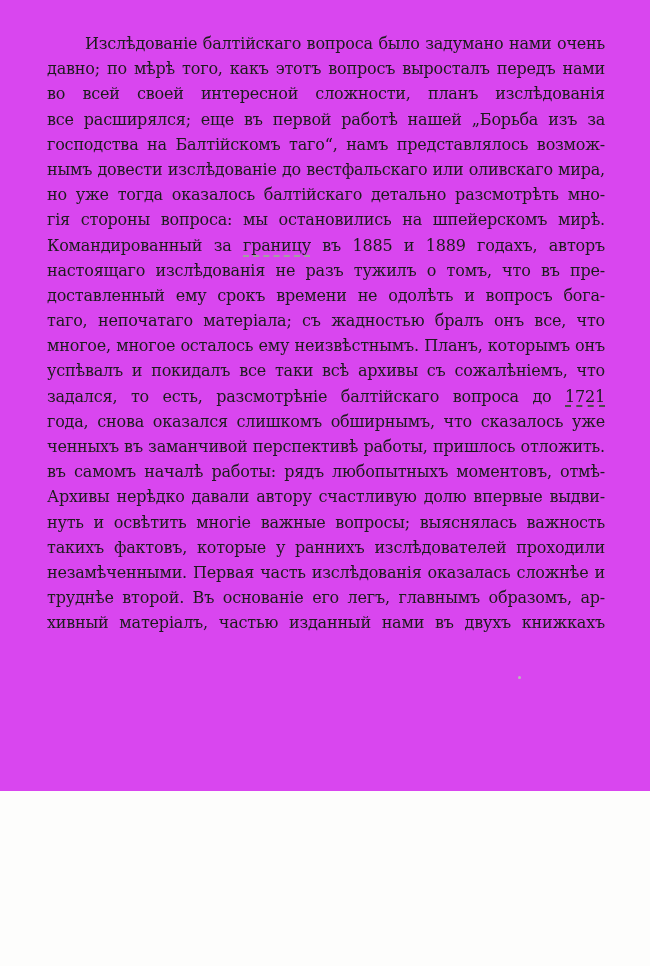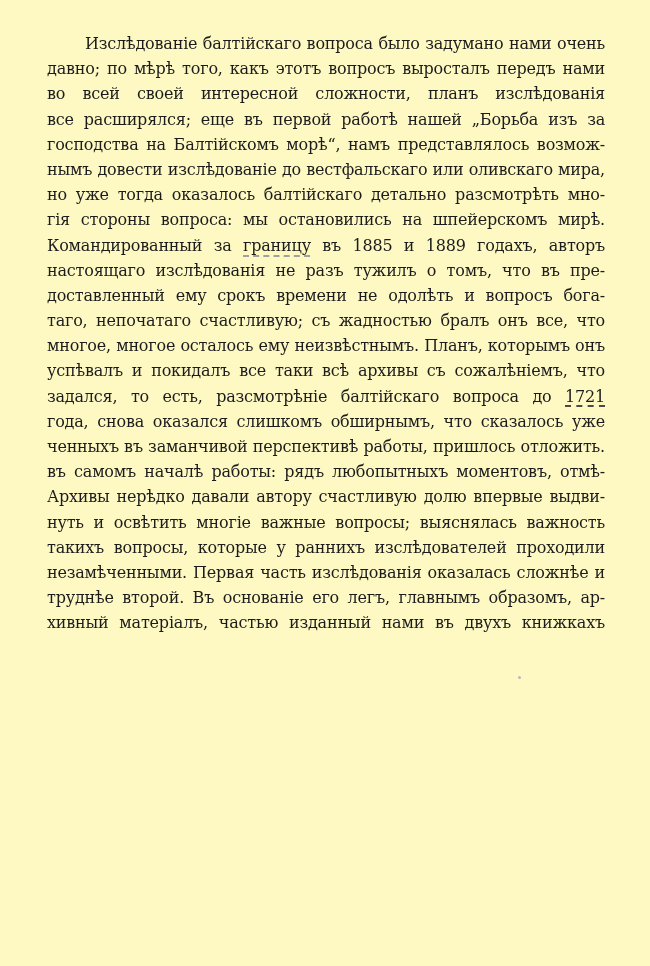--- a/index.html
+++ b/index.html
@@ -9,22 +9,22 @@
   body {
     width: 650px;
     height: 966px;
     background: #fdfdfc;
     overflow: hidden;
     position: relative;
   }
   .page {
     position: relative;
     width: 650px;
-    height: 966px;
-    background: #fef9c3;
+    height: 791px;
+    background: #d946ef;
   }
   .text-block {
     position: absolute;
     left: 47px;
     top: 31px;
     width: 558px;
     overflow: hidden;
   }
   .line {
     font-family: "DejaVu Serif", serif;
@@ -68,35 +68,35 @@
 </style>
 </head>
 <body>
 
 <div class="page">
   <div class="text-block">
       <div class="line indent"><span>Изслѣдованіе балтійскаго вопроса было задумано нами очень</span></div>
       <div class="line"><span>давно; по мѣрѣ того, какъ этотъ вопросъ выросталъ передъ нами</span></div>
       <div class="line"><span>во всей своей интересной сложности, планъ изслѣдованія</span></div>
       <div class="line"><span>все расширялся; еще въ первой работѣ нашей „Борьба изъ за</span></div>
-      <div class="line"><span>господства на Балтійскомъ морѣ“, намъ представлялось возмож-</span></div>
+      <div class="line"><span>господства на Балтійскомъ таго“, намъ представлялось возмож-</span></div>
       <div class="line"><span>нымъ довести изслѣдованіе до вестфальскаго или оливскаго мира,</span></div>
       <div class="line"><span>но уже тогда оказалось балтійскаго детально разсмотрѣть мно-</span></div>
       <div class="line"><span>гія стороны вопроса: мы остановились на шпейерскомъ мирѣ.</span></div>
       <div class="line"><span>Командированный за </span><span class="mark-pencil">границу</span><span> въ 1885 и 1889 годахъ, авторъ</span></div>
       <div class="line"><span>настоящаго изслѣдованія не разъ тужилъ о томъ, что въ пре-</span></div>
       <div class="line"><span>доставленный ему срокъ времени не одолѣть и вопросъ бога-</span></div>
-      <div class="line"><span>таго, непочатаго счастливую; съ жадностью бралъ онъ все, что</span></div>
+      <div class="line"><span>таго, непочатаго матеріала; съ жадностью бралъ онъ все, что</span></div>
       <div class="line"><span>многое, многое осталось ему неизвѣстнымъ. Планъ, которымъ онъ</span></div>
       <div class="line"><span>успѣвалъ и покидалъ все таки всѣ архивы съ сожалѣніемъ, что</span></div>
       <div class="line"><span>задался, то есть, разсмотрѣніе балтійскаго вопроса до </span><span class="mark-ink">1721</span></div>
       <div class="line"><span>года, снова оказался слишкомъ обширнымъ, что сказалось уже</span></div>
       <div class="line"><span>ченныхъ въ заманчивой перспективѣ работы, пришлось отложить.</span></div>
       <div class="line"><span>въ самомъ началѣ работы: рядъ любопытныхъ моментовъ, отмѣ-</span></div>
       <div class="line"><span>Архивы нерѣдко давали автору счастливую долю впервые выдви-</span></div>
       <div class="line"><span>нуть и освѣтить многіе важные вопросы; выяснялась важность</span></div>
-      <div class="line"><span>такихъ вопросы, которые у раннихъ изслѣдователей проходили</span></div>
+      <div class="line"><span>такихъ фактовъ, которые у раннихъ изслѣдователей проходили</span></div>
       <div class="line"><span>незамѣченными. Первая часть изслѣдованія оказалась сложнѣе и</span></div>
       <div class="line"><span>труднѣе второй. Въ основаніе его легъ, главнымъ образомъ, ар-</span></div>
       <div class="line"><span>хивный матеріалъ, частью изданный нами въ двухъ книжкахъ</span></div>
     </div>
   <div class="speck"></div>
 </div>
 
 </body></html>

